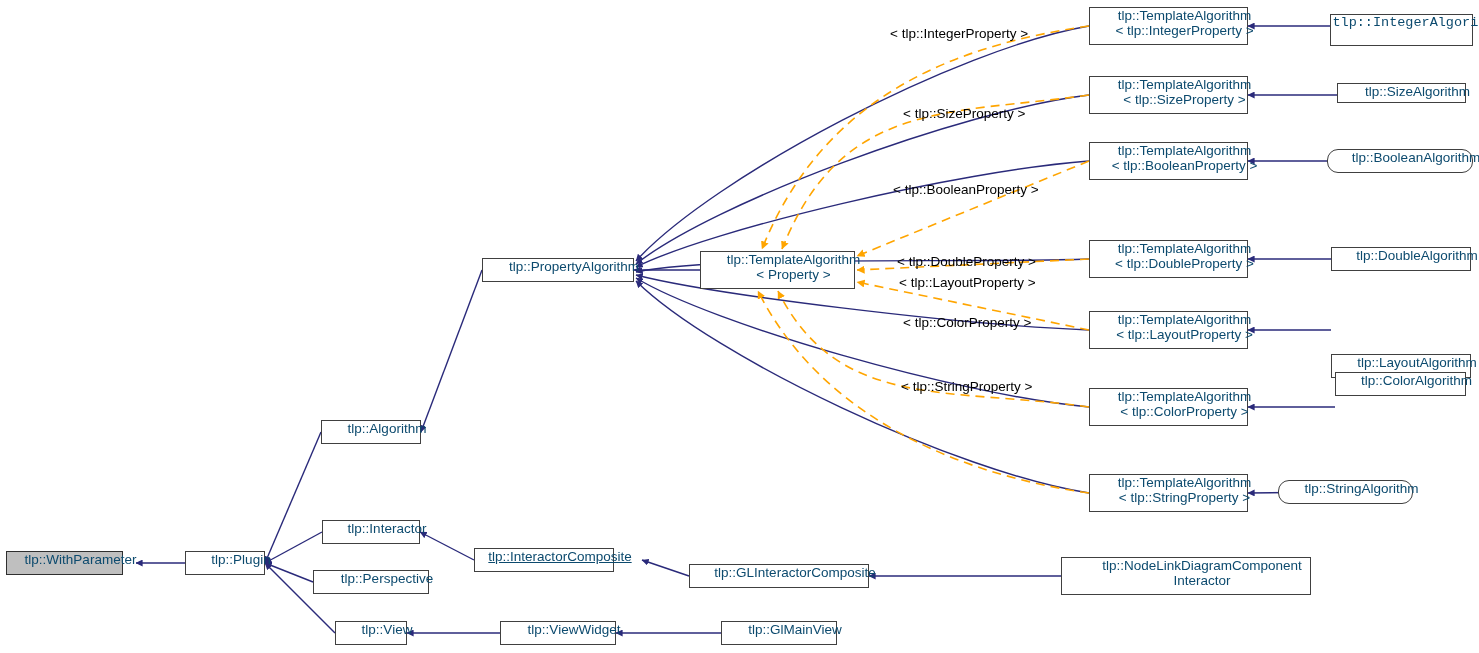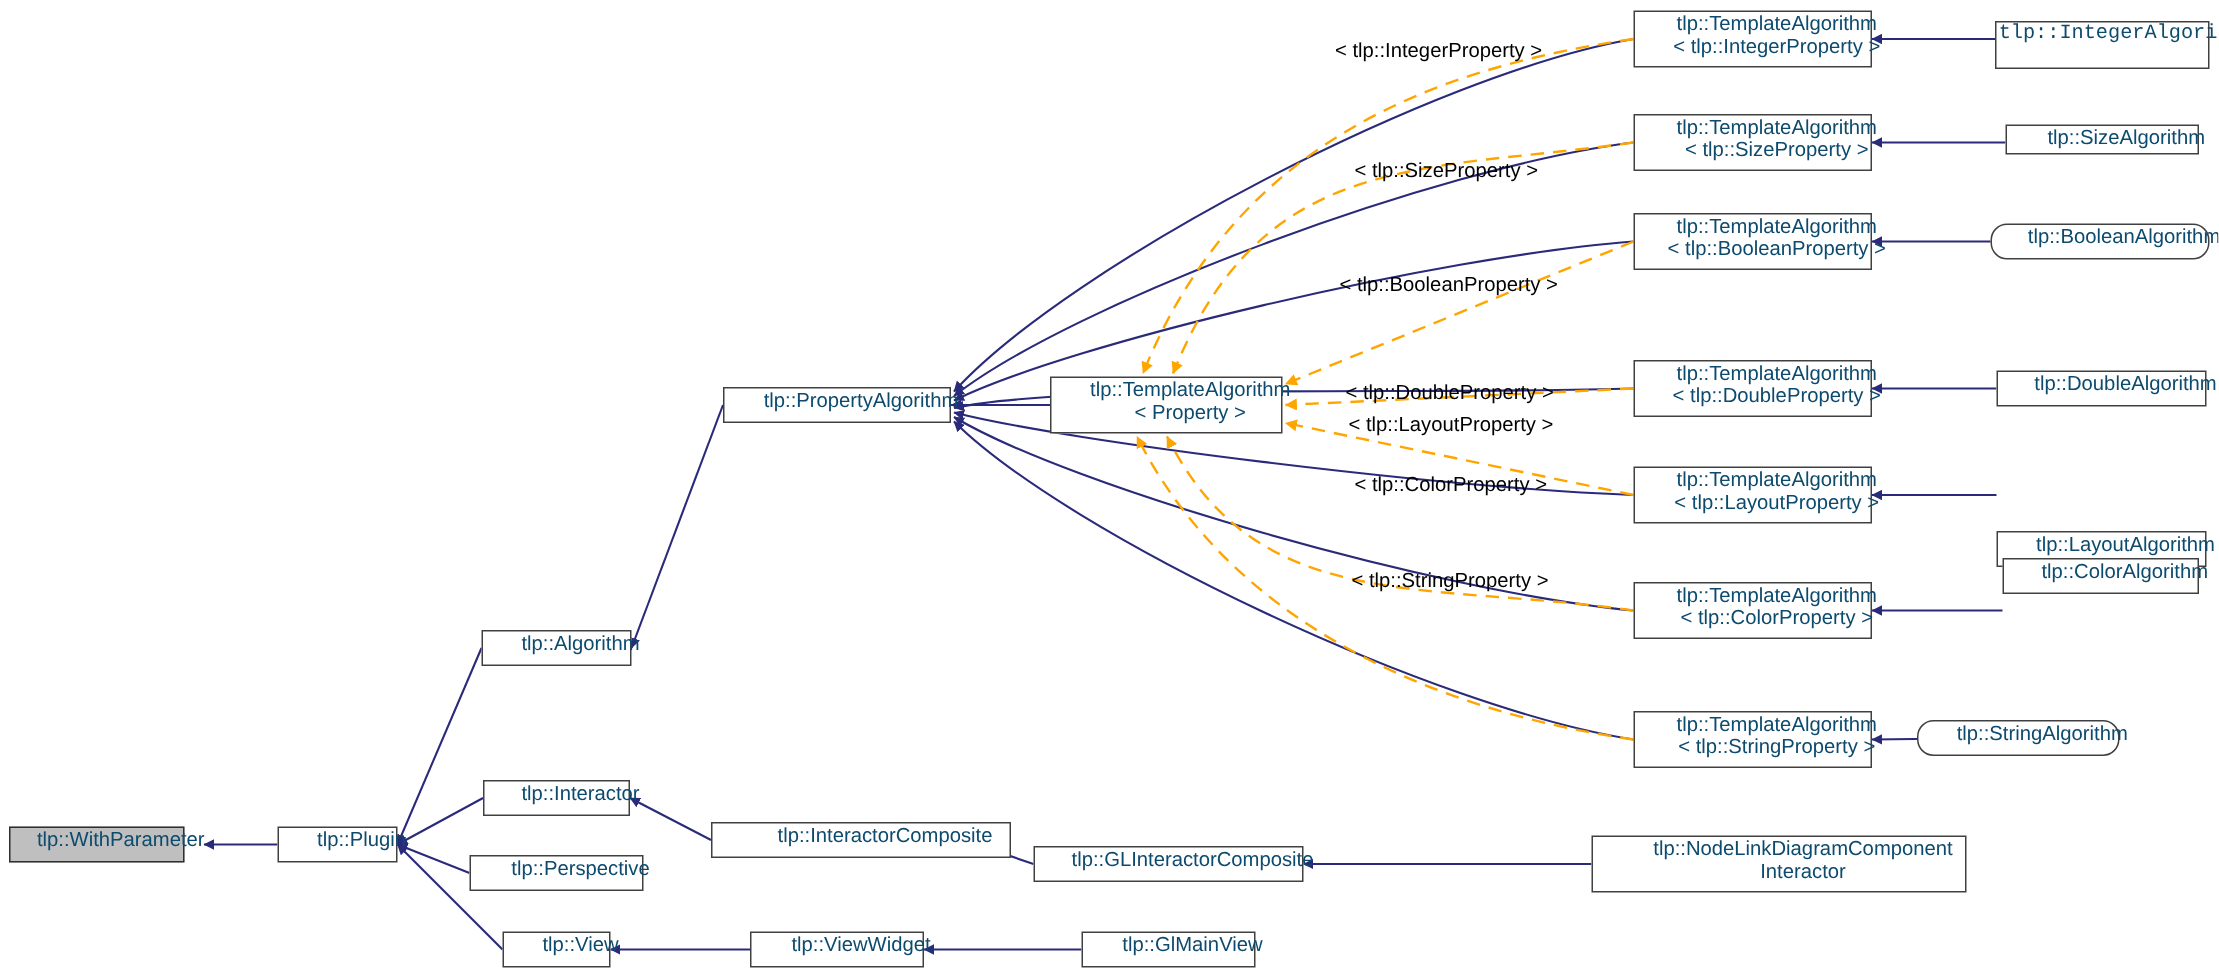--- a/index.html
+++ b/index.html
@@ -105,21 +105,21 @@
       </div>
       <div class="node" style="left: 322px; top: 520px; width: 98px; height: 24px;">
         <span>tlp::Interactor</span>
       </div>
       <div class="node" style="left: 313px; top: 570px; width: 116px; height: 24px;">
         <span>tlp::Perspective</span>
       </div>
       <div class="node" style="left: 335px; top: 621px; width: 72px; height: 24px;">
         <span>tlp::View</span>
       </div>
-      <div class="node" style="left: 474px; top: 548px; width: 200px; height: 24px;">
+      <div class="node" style="left: 474px; top: 548px; width: 140px; height: 24px; text-decoration: underline;">
         <span>tlp::InteractorComposite</span>
       </div>
       <div class="node" style="left: 689px; top: 564px; width: 180px; height: 24px;">
         <span>tlp::GLInteractorComposite</span>
       </div>
       <div class="node" style="left: 1061px; top: 557px; width: 250px; height: 38px;">
         <span>tlp::NodeLinkDiagramComponent</span>
         <span class="l2">Interactor</span>
       </div>
       <div class="node" style="left: 500px; top: 621px; width: 116px; height: 24px;">

